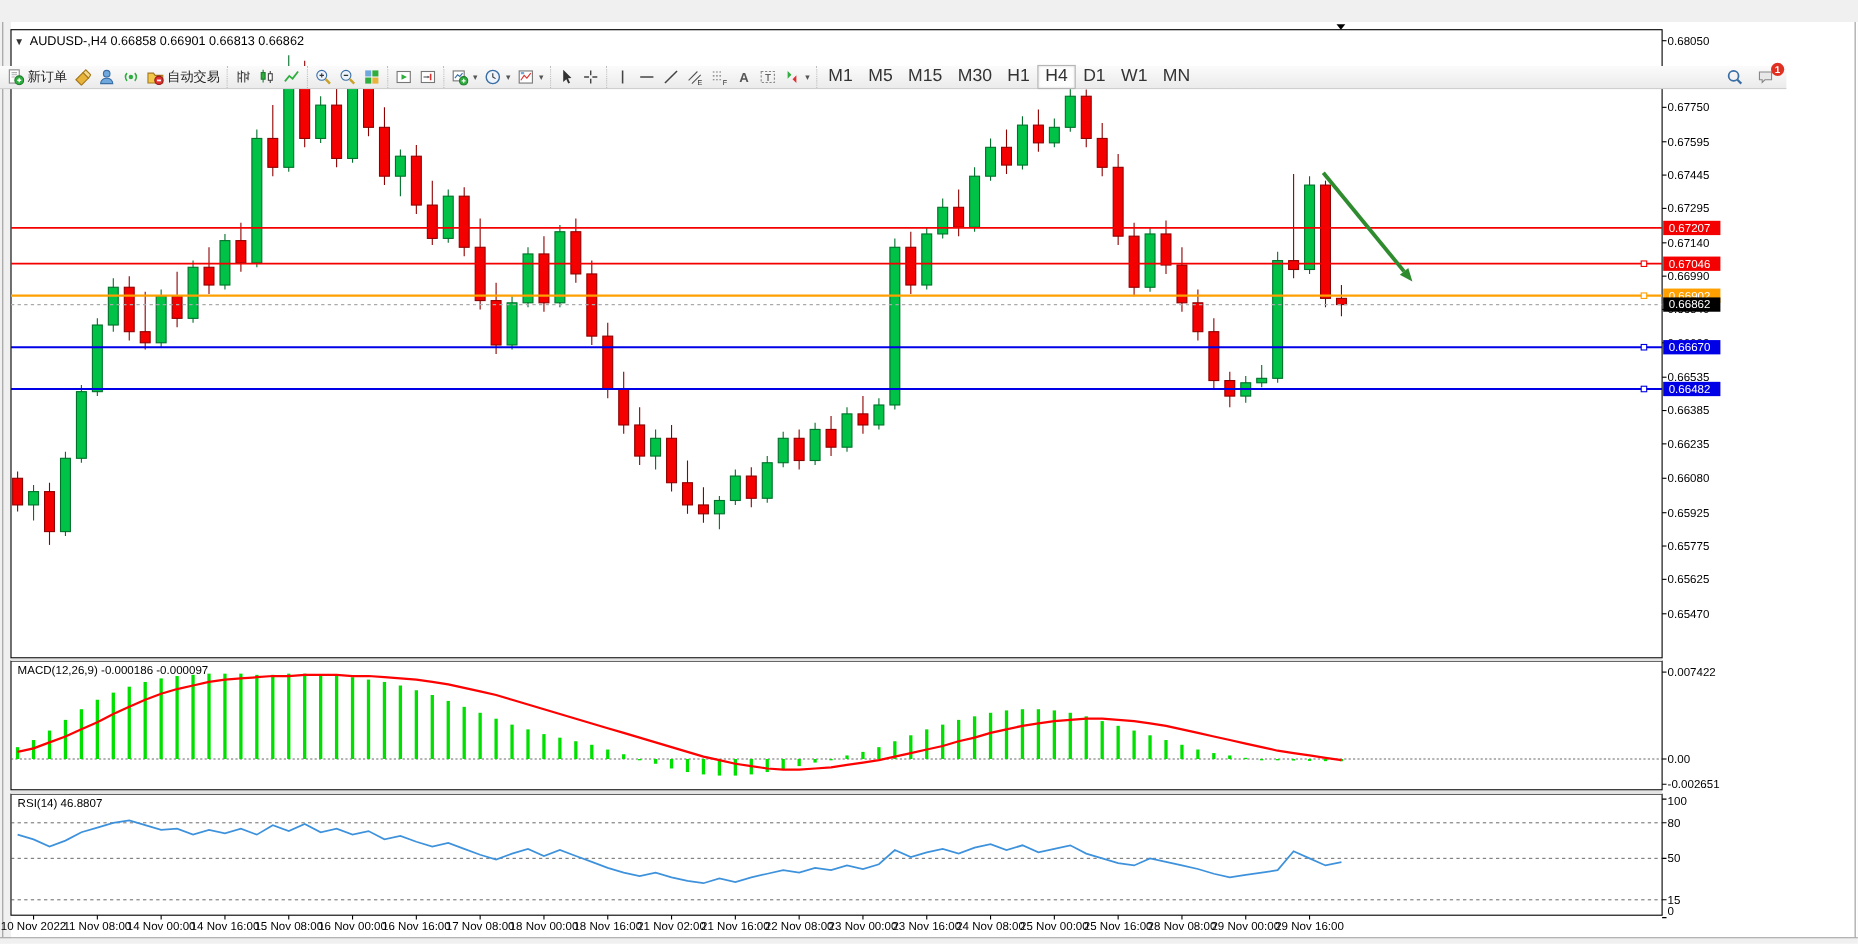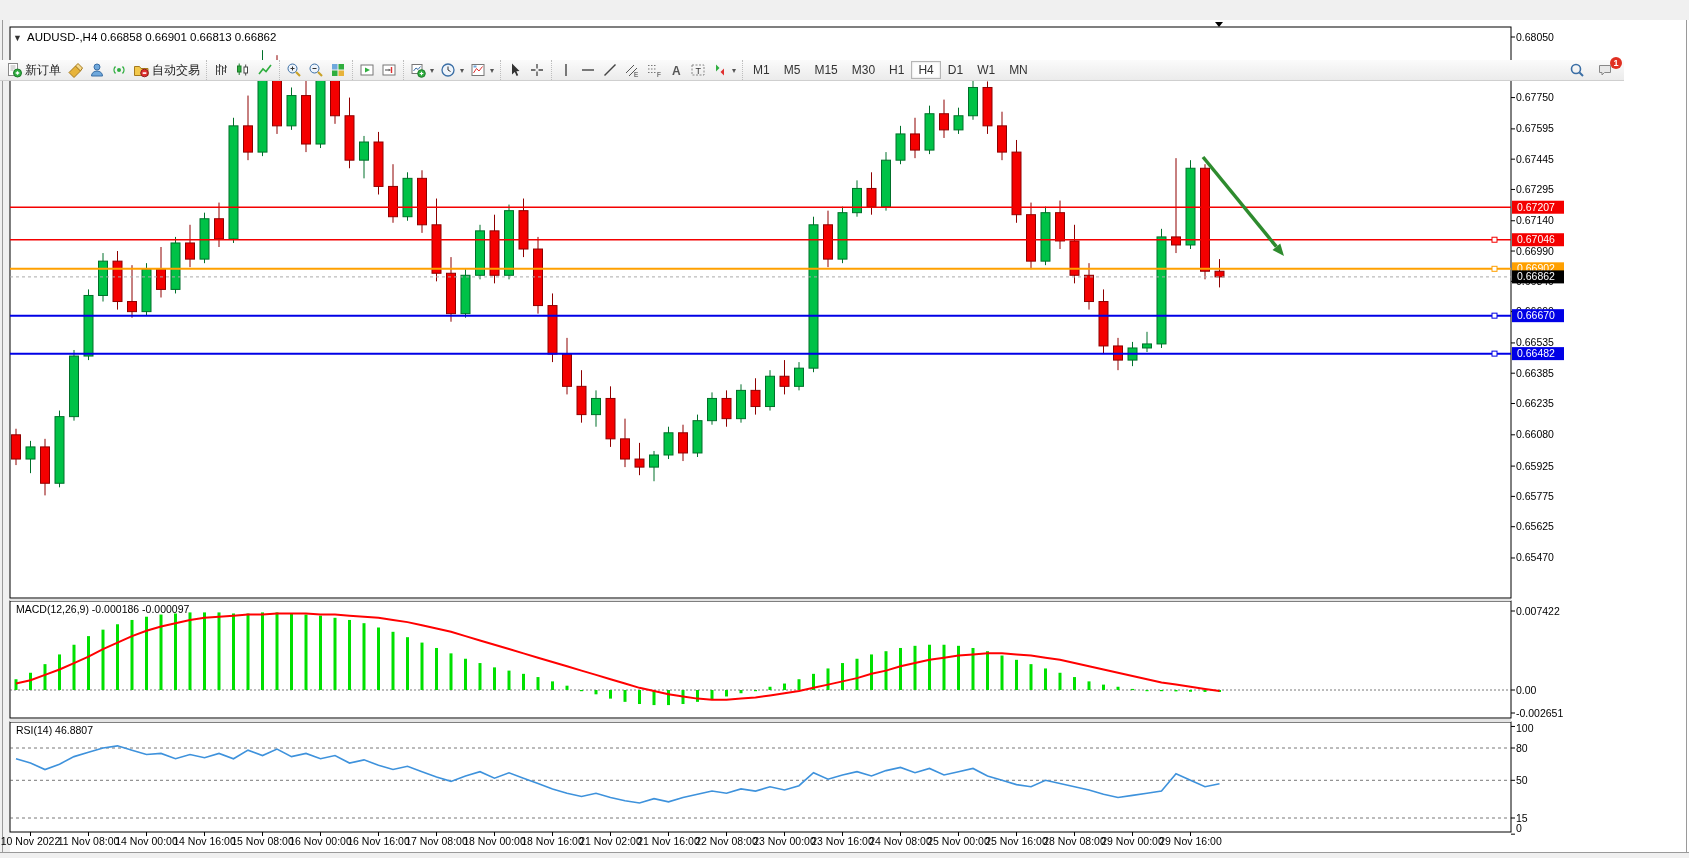--- a/index.html
+++ b/index.html
@@ -6,21 +6,21 @@
     font-family:"Liberation Sans",sans-serif;}
   #stage{position:relative;width:1689px;height:858px;}
   
   #toolbar{position:absolute;left:0;top:12px;width:1624px;height:20px;background:linear-gradient(#fbfbfb,#ebebeb);
     border-bottom:1px solid #cfcfcf;display:flex;align-items:center;z-index:5;font-size:12px;color:#222;margin-top:48px;}
   .tb-group{display:flex;align-items:center;height:20px;padding:0 3px;border-left:1px dotted #bdbdbd;}
   .tb-group:first-child{border-left:none;}
   .tb-btn{display:flex;align-items:center;gap:3px;padding:1px 3px;border-radius:2px;cursor:default;}
   .tb-btn svg{display:block;}
   .tb-caret{font-size:8px;color:#555;margin-left:1px;}
-  .tf-btn{padding:1px 6px;font-size:12px;color:#333;border:1px solid transparent;}
+  .tf-btn{padding:1px 6px;font-size:16px;color:#333;border:1px solid transparent;}
   .tf-btn.active{background:#fdfdfd;border:1px solid #b5b5b5;box-shadow:inset 0 0 2px #ccc;text-align:right;}
   #tb-right{margin-left:auto;display:flex;align-items:center;gap:6px;padding-right:8px;}
   .badge{position:absolute;top:-4px;right:-6px;background:#e03022;color:#fff;border-radius:50%;
     width:12px;height:12px;font-size:9px;line-height:12px;text-align:center;font-weight:bold;}
   .tb-right-btn{position:relative;}
   
   #chart-svg{position:absolute;left:0;top:0;}
   svg text{font-family:"Liberation Sans",sans-serif;}
 </style>
 </head>

